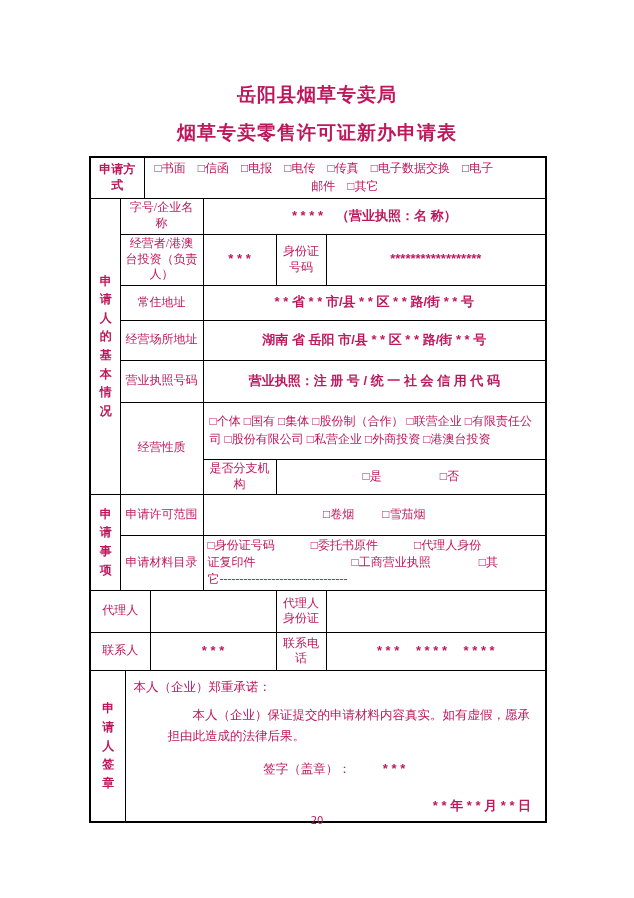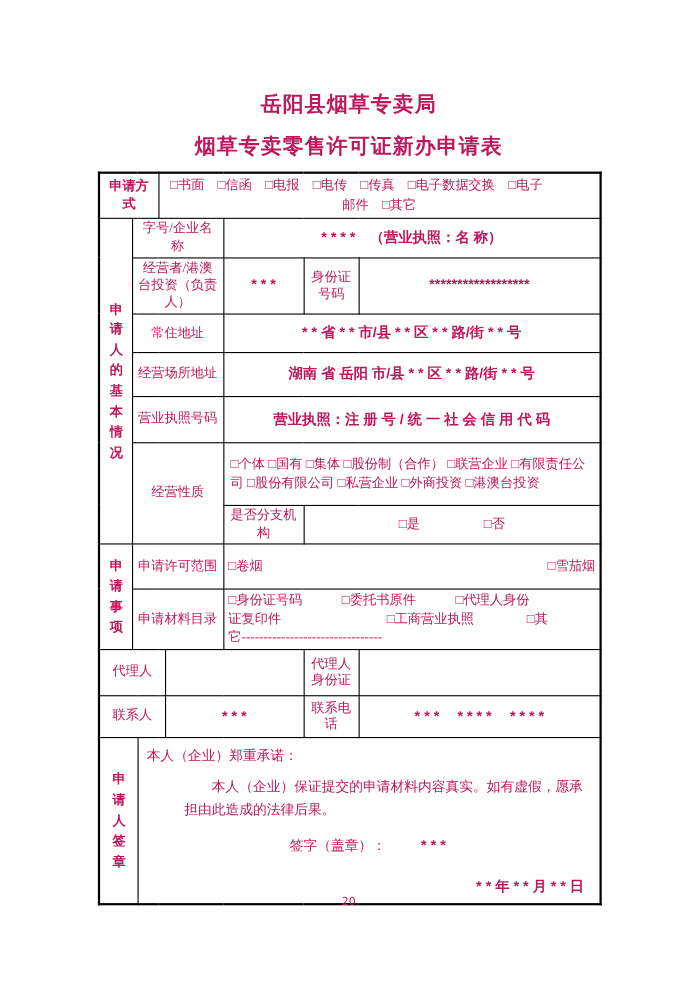--- a/index.html
+++ b/index.html
@@ -14,21 +14,21 @@
   td{border:1px solid #000;font-size:12px;line-height:1.3;text-align:center;
      vertical-align:middle;padding:1px 4px;overflow:hidden;word-break:break-all;}
   .lab{font-family:"Liberation Serif","DejaVu Serif",serif;}
   .boldlab{font-weight:bold;}
   .val{font-family:"Liberation Sans","DejaVu Sans",sans-serif;font-weight:bold;font-size:13px;}
   .vwrap{width:13px;margin:0 auto;word-break:break-all;font-weight:bold;font-size:12px;
          line-height:1.55;text-align:right;}
   .optline{text-align:left;padding-left:6px;line-height:1.45;}
   .center2{text-align:center;line-height:1.45;}
   .pair{display:flex;justify-content:center;gap:58px;}
-  .pairwide{display:flex;justify-content:space-between;gap:28px;}
+  .pairwide{display:flex;justify-content:center;gap:28px;}
   .matline{text-align:left;line-height:1.45;white-space:pre;}
   .sigcell{vertical-align:top;text-align:left;padding:8px 10px 6px 8px;}
   .sig-title{font-size:12.5px;}
   .sig-body{font-size:12.5px;line-height:1.7;text-indent:2em;margin-top:10px;margin-left:34px;}
   .sig-line{display:flex;justify-content:center;gap:32px;margin-top:14px;font-size:12.5px;}
   .sig-date{text-align:right;margin-top:20px;padding-right:4px;}
   .pageno{position:absolute;left:0;width:634px;top:815px;text-align:center;font-size:10px;
           font-family:"DejaVu Sans","Liberation Sans",sans-serif;}
 </style>
 </head>

